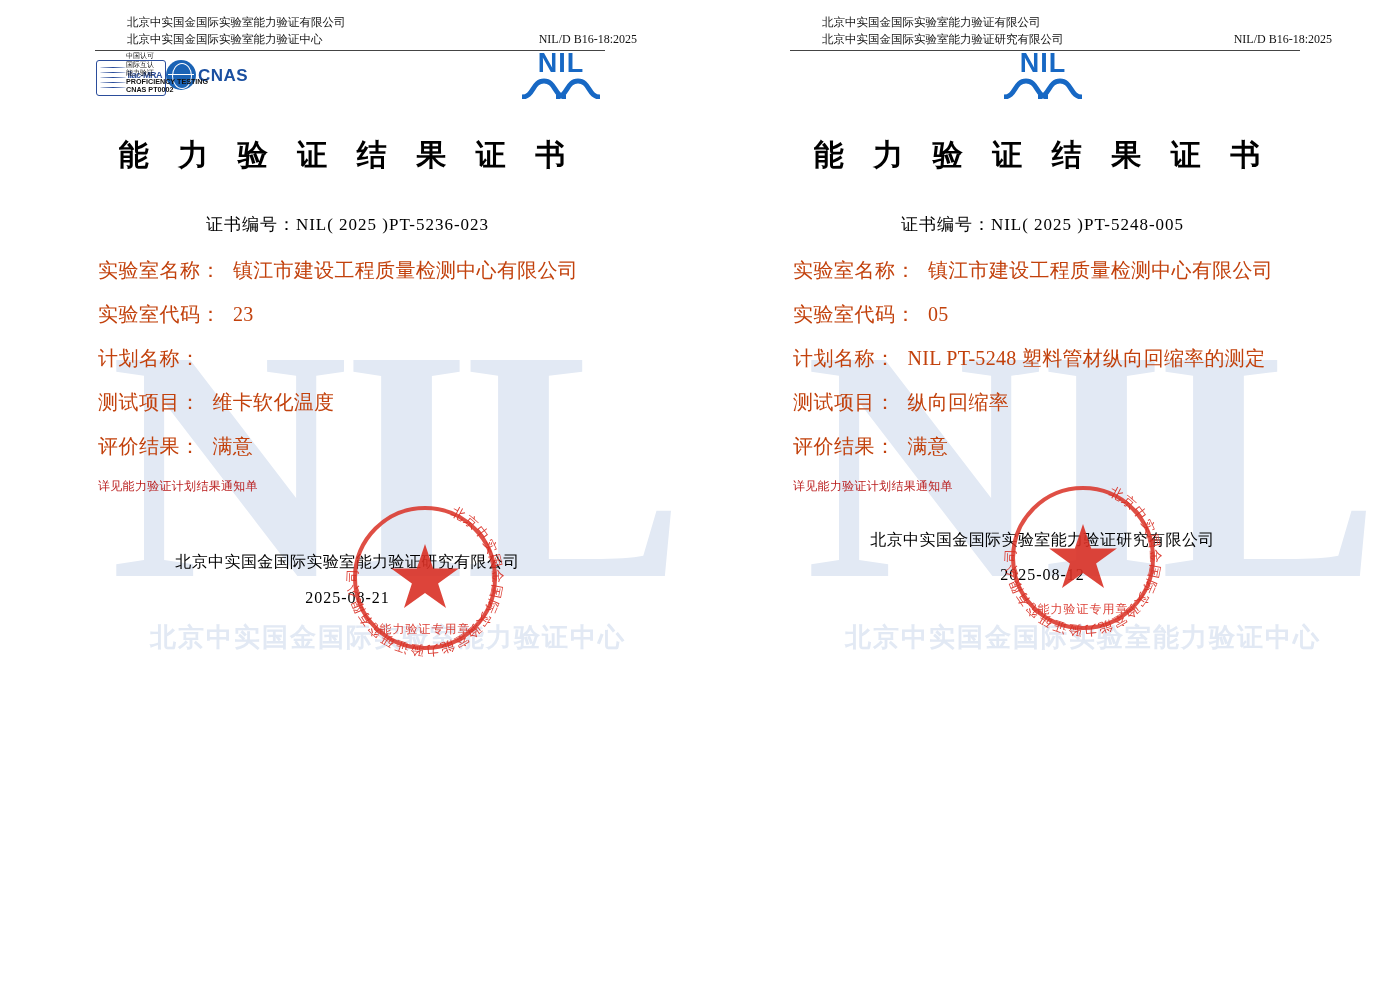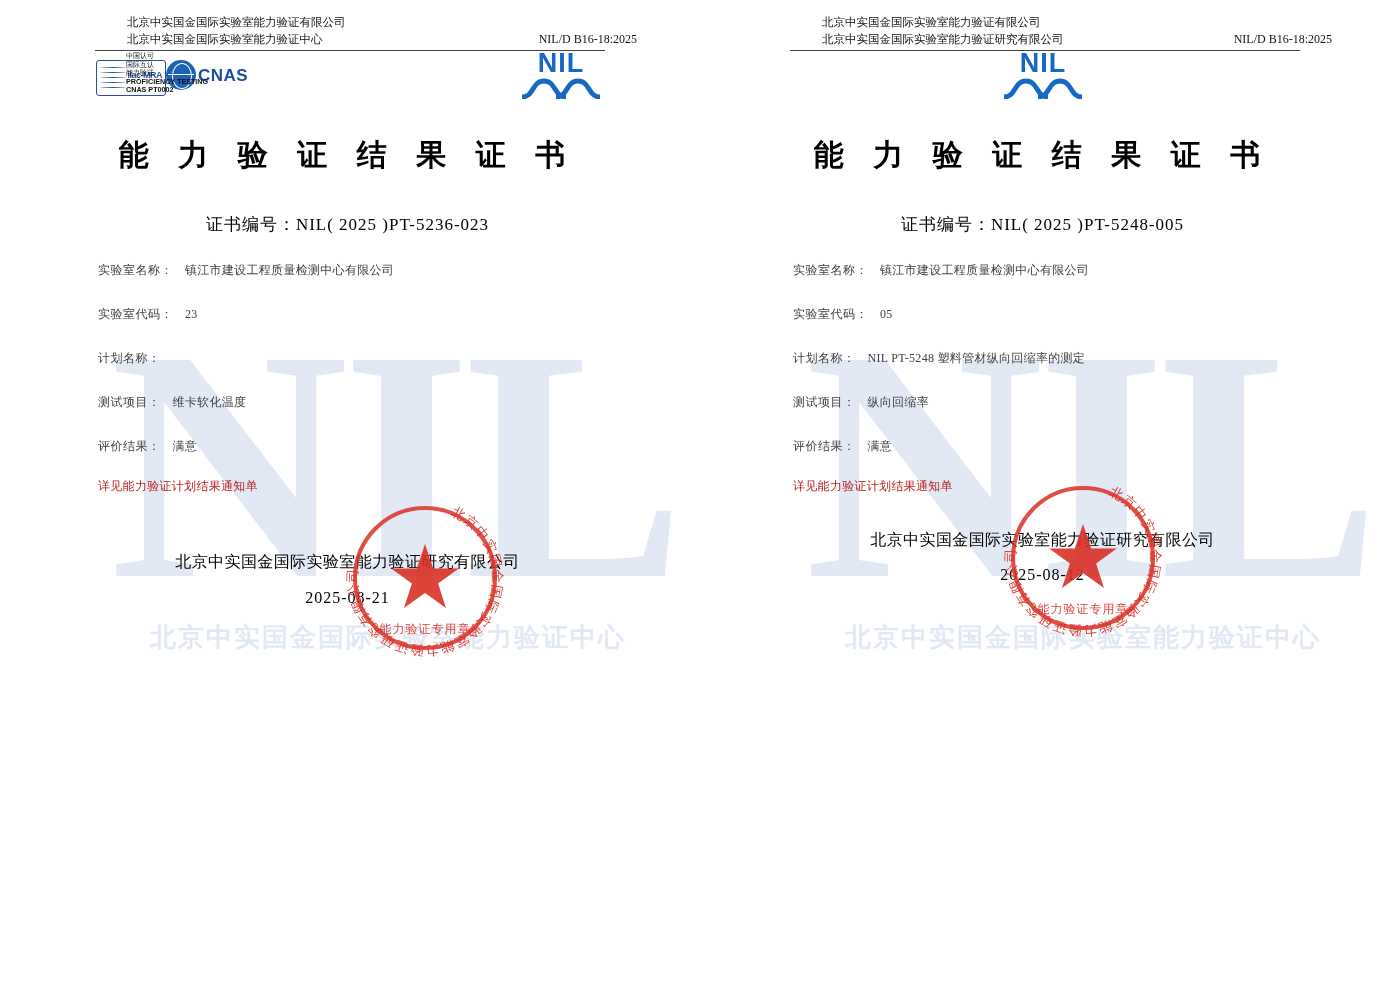--- a/index.html
+++ b/index.html
@@ -239,24 +239,24 @@
   }
 
   .fields {
     position: absolute;
     left: 98px;
     top: 258px;
     width: 500px;
   }
   .field {
     display: flex;
-    font-size: 12px;
+    font-size: 20px;
     line-height: 24px;
     margin-bottom: 20px;
-    color: #404040;
+    color: #c2410c;
   }
   .field-label {
     white-space: nowrap;
     letter-spacing: 0.5px;
   }
   .field-value {
     padding-left: 12px;
     letter-spacing: 0.3px;
   }
   .note {

